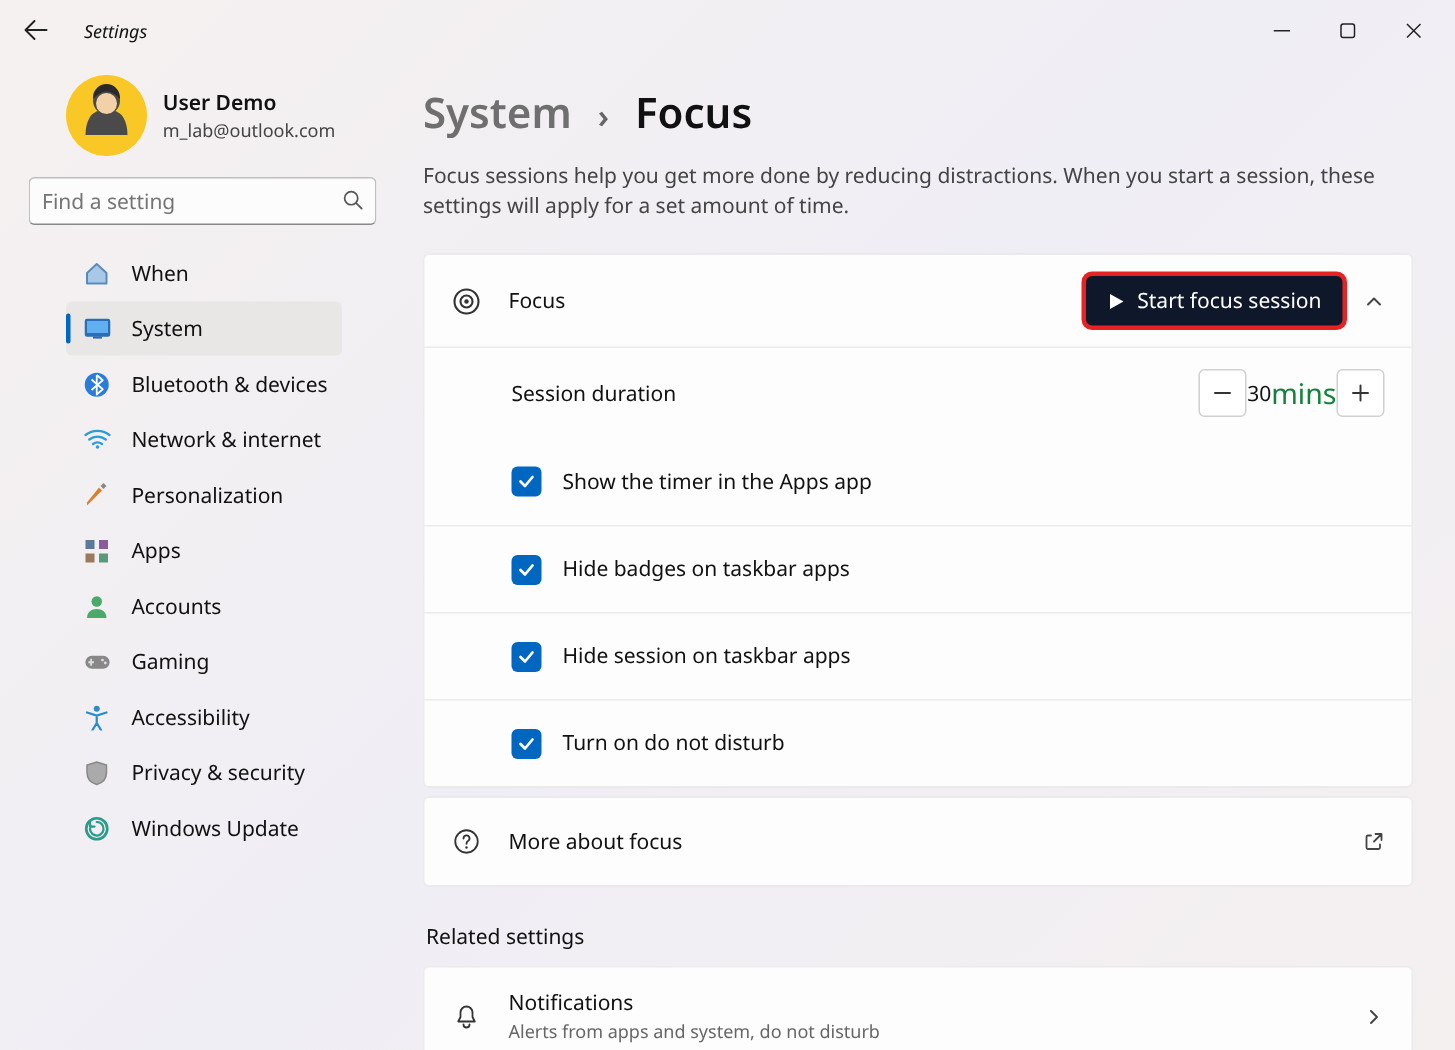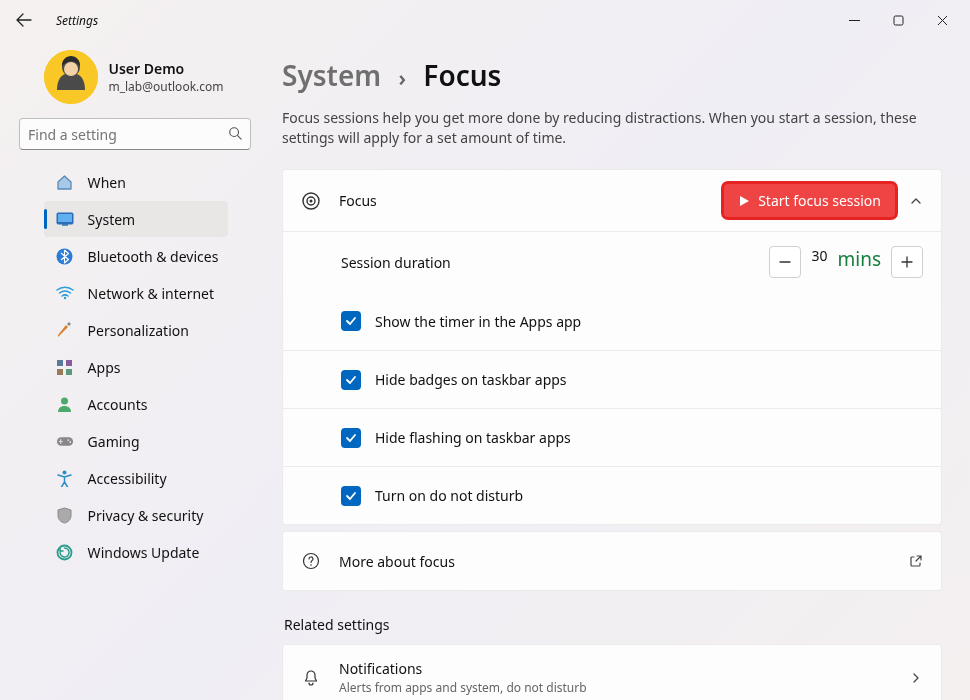--- a/index.html
+++ b/index.html
@@ -36,25 +36,25 @@
 
   .card { background: #fdfdfd; border: 1px solid rgba(0,0,0,0.07); border-radius: 4px; margin-bottom: 6px; }
   .card-row { display: flex; align-items: center; padding: 14px 18px; min-height: 58px; }
   .card-row + .card-row { border-top: 1px solid rgba(0,0,0,0.07); }
   .card-row.sub { padding-left: 58px; }
   .card-row.chk { padding: 14px 18px 14px 58px; }
   .cicon { width: 20px; height: 20px; margin-right: 18px; display: flex; align-items: center; justify-content: center; color:#333;}
   .clabel { flex: 1; font-size: 14px; color:#111;}
   .cdesc { font-size: 12px; color: #666; margin-top:1px;}
 
-  .start-btn { background: #ef4444; color: #fff; font-size: 14px; border: none; border-radius: 4px; padding: 7px 14px; display: flex; align-items: center; cursor: pointer; box-shadow: 0 0 0 3px #e62222; }
+  .start-btn { background: #0f172a; color: #fff; font-size: 14px; border: none; border-radius: 4px; padding: 7px 14px; display: flex; align-items: center; cursor: pointer; box-shadow: 0 0 0 3px #e62222; }
   .start-btn svg { margin-right: 8px; }
   .chev { width: 14px; height: 14px; margin-left: 14px; color:#444; display:flex;align-items:center;justify-content:center;}
 
-  .spin { display: flex; align-items: flex-start; gap: 10px; }
+  .spin { display: flex; align-items: center; }
   .spin-btn { width: 32px; height: 32px; border: 1px solid #d0d0d0; border-radius: 4px; background: #fff; display:flex; align-items:center; justify-content:center; cursor:pointer; color:#333;}
   .spin-val { font-size: 14px; color:#111;}
   .spin-unit { font-size: 19px; color:#15803d;}
 
   .checkbox { width: 20px; height: 20px; border-radius: 4px; background: #0067c0; display:flex; align-items:center; justify-content:center; margin-right: 14px; cursor:pointer; }
   .checkbox svg { color:#fff; }
 
   .openext { color: #444; }
 
   .section-title { font-size: 14px; font-weight: 400; margin: 24px 0 10px 2px; color:#111;}
@@ -285,21 +285,21 @@
               </svg>
             </div>
             <span class="clabel">Hide badges on taskbar apps</span>
           </div>
           <div class="card-row chk">
             <div class="checkbox">
               <svg width="12" height="12" viewBox="0 0 12 12">
                 <path d="M2 6l3 3 5-6" stroke="#fff" stroke-width="1.8" fill="none" stroke-linecap="round" stroke-linejoin="round"></path>
               </svg>
             </div>
-            <span class="clabel">Hide flashing on taskbar apps</span>
+            <span class="clabel">Hide session on taskbar apps</span>
           </div>
           <div class="card-row chk">
             <div class="checkbox">
               <svg width="12" height="12" viewBox="0 0 12 12">
                 <path d="M2 6l3 3 5-6" stroke="#fff" stroke-width="1.8" fill="none" stroke-linecap="round" stroke-linejoin="round"></path>
               </svg>
             </div>
             <span class="clabel">Turn on do not disturb</span>
           </div>
         </div>

